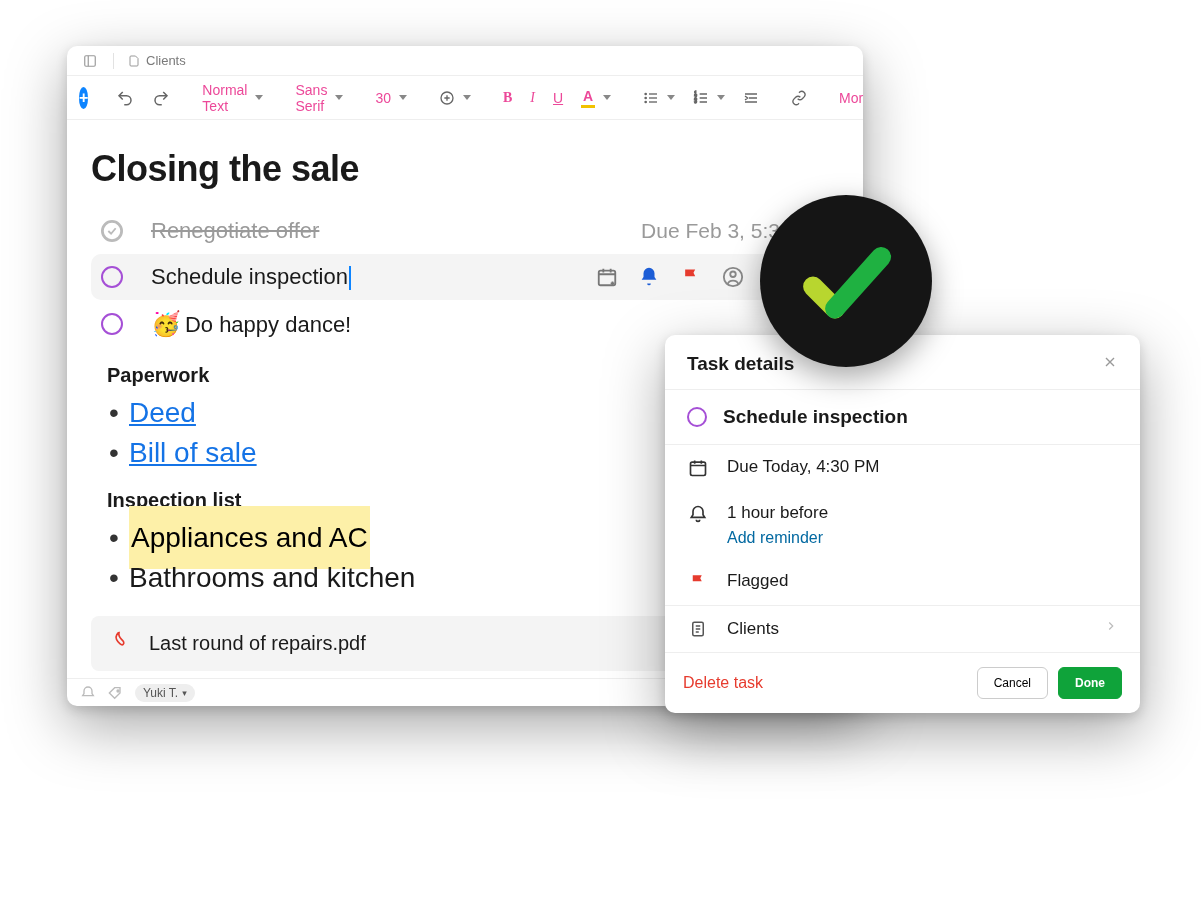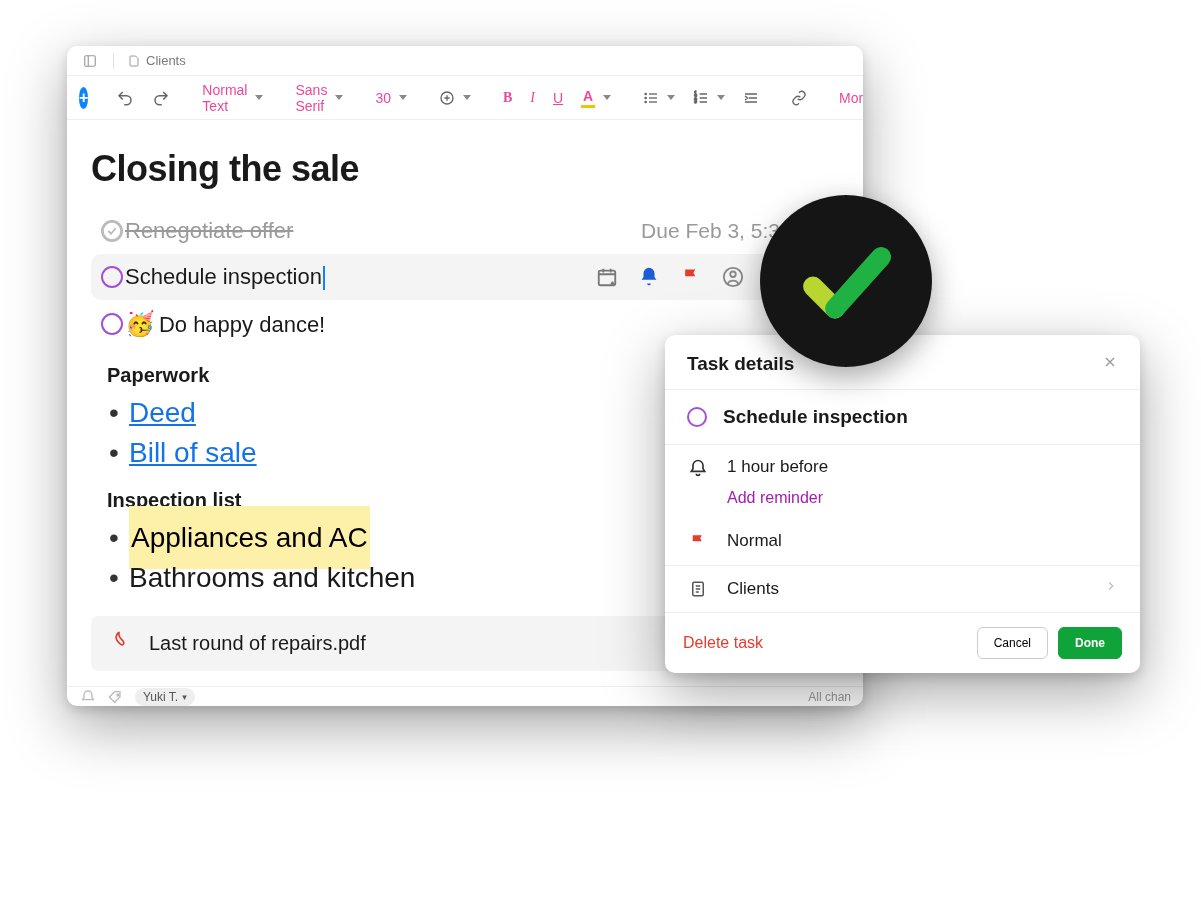--- a/index.html
+++ b/index.html
@@ -79,21 +79,21 @@
     font-weight: 600;
     letter-spacing: -0.5px;
     margin-bottom: 18px;
   }
   .task-list { list-style:none; }
   .task-row {
     display:flex; align-items:center;
     padding: 10px 10px;
     border-radius:8px;
     font-size: 22px;
-    gap: 2px;
+    gap: 28px;
   }
   .task-row .circle {
     width:22px;height:22px;border-radius:50%;
     border:2px solid #bbb; flex-shrink:0;
   }
   .task-row.done .circle { border-color:#bbb; background:transparent; position:relative; }
   .task-row.done .circle svg{position:absolute;inset:-2px;}
   .task-row.done .text { text-decoration:line-through; color:#9a9a9a; }
   .task-row.active { background:#f4f4f4; border-radius:10px; }
   .task-row.active .circle { border-color:#a54fd6; }
@@ -123,21 +123,21 @@
   .attachment {
     margin:18px 0 0 0;
     background:#f4f4f4;
     border-radius:8px;
     padding:14px 18px;
     display:flex; align-items:center; gap:20px;
     font-size:20px;
   }
   .pdf-icon { color:#e63b2e; font-weight:600; }
   .editor-footer {
-    height:20px;border-top:1px solid #eee;
+    height:28px;border-top:1px solid #eee;
     display:flex;align-items:center;gap:10px;padding:0 12px;
     font-size:12px;color:#9a9a9a;
   }
   .footer-icon { width:18px;height:18px;display:flex;align-items:center;justify-content:center;color:#bbb; }
   .user-chip {
     background:#eee;border-radius:12px;padding:2px 8px;
     font-size:12px;color:#555;display:flex;align-items:center;gap:4px;
   }
   .footer-status{margin-left:auto;}
 
@@ -182,21 +182,21 @@
   .panel-row {
     display:flex;align-items:flex-start;gap:18px;
     padding:12px 22px;
   }
   .panel-row .ico {
     width:22px;height:22px;flex-shrink:0;
     display:flex;align-items:center;justify-content:center;color:#555;
   }
   .panel-row.link-row { border-top:1px solid #eee; cursor:pointer; justify-content:space-between; }
   .panel-row .sub {
-    display:block; color:#a21caf; margin-top:12px; font-size:16px;
+    display:block; color:#0369a1; margin-top:6px; font-size:16px;
   }
   .placeholder { color:#999; }
   .panel-footer {
     border-top:1px solid #eee;
     display:flex;align-items:center;justify-content:space-between;
     padding:14px 18px;
   }
   .delete-link { color:#e63b2e; cursor:pointer; font-size:16px; }
   .btn-group { display:flex; gap:10px; }
   .btn {
@@ -423,40 +423,49 @@
           <path d="M6 6l12 12M18 6L6 18"></path>
         </svg>
     </span>
   </div>
 
   <div class="panel-title-row">
     <span class="circle"></span>
     <span>Schedule inspection</span>
   </div>
 
+  <div class="panel-row">
+    <span class="ico">
+      <svg width="20" height="20" viewBox="0 0 24 24" fill="none" stroke="#333" stroke-width="2">
+          <rect x="3" y="5" width="18" height="16" rx="2"></rect>
+          <path d="M3 9h18M8 3v4M16 3v4"></path>
+        </svg>
+    </span>
+    <span>Due Today, 4:30 PM</span>
+  </div>
 
   <div class="panel-row">
     <span class="ico">
       <svg width="20" height="20" viewBox="0 0 24 24" fill="none" stroke="#333" stroke-width="2">
           <path d="M12 3a6 6 0 0 0-6 6v4l-2 3h16l-2-3V9a6 6 0 0 0-6-6zM10 19a2 2 0 0 0 4 0"></path>
         </svg>
     </span>
     <span>
       <span>1 hour before</span>
       <span class="sub">Add reminder</span>
     </span>
   </div>
 
   <div class="panel-row">
     <span class="ico" style="color:#e63b2e;">
       <svg width="18" height="18" viewBox="0 0 24 24" fill="#e63b2e">
           <path d="M5 3v18M5 3h12l-2 4 2 4H5"></path>
         </svg>
     </span>
-    <span>Normal</span>
+    <span>Flagged</span>
   </div>
 
 
   <div class="panel-row link-row">
     <span style="display:flex;gap:18px;align-items:center;">
       <span class="ico">
         <svg width="18" height="20" viewBox="0 0 24 24" fill="none" stroke="#555" stroke-width="2">
             <rect x="5" y="3" width="14" height="18" rx="2"></rect>
             <path d="M9 8h6M9 12h6M9 16h4"></path>
           </svg>

